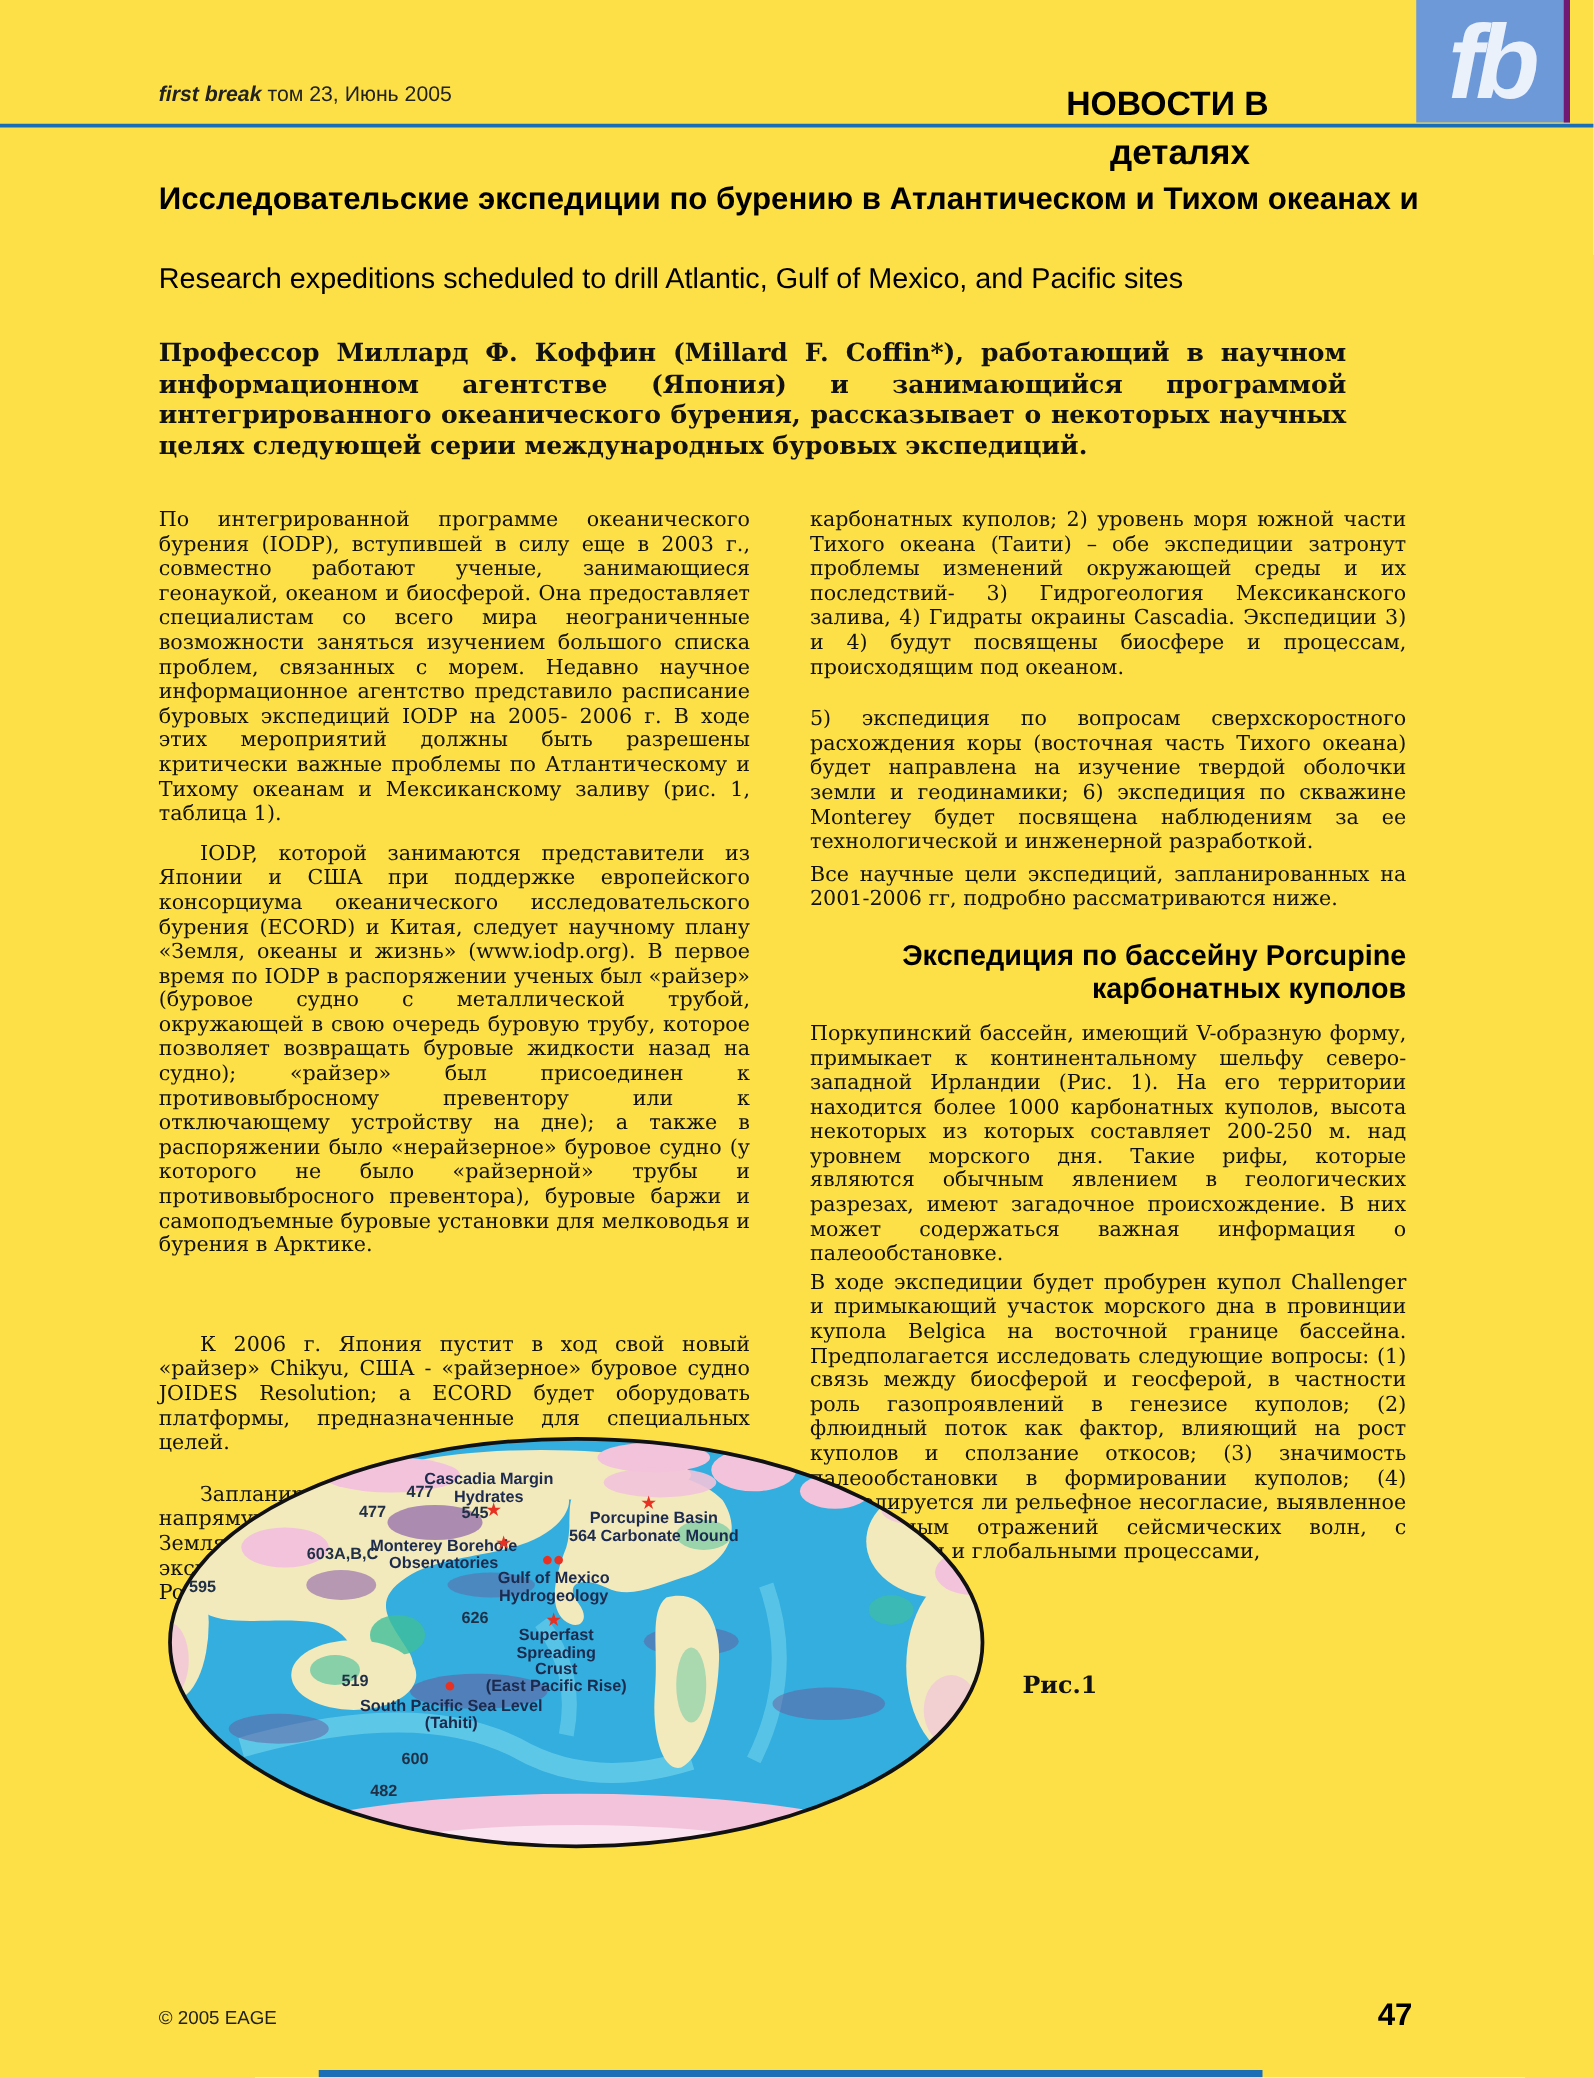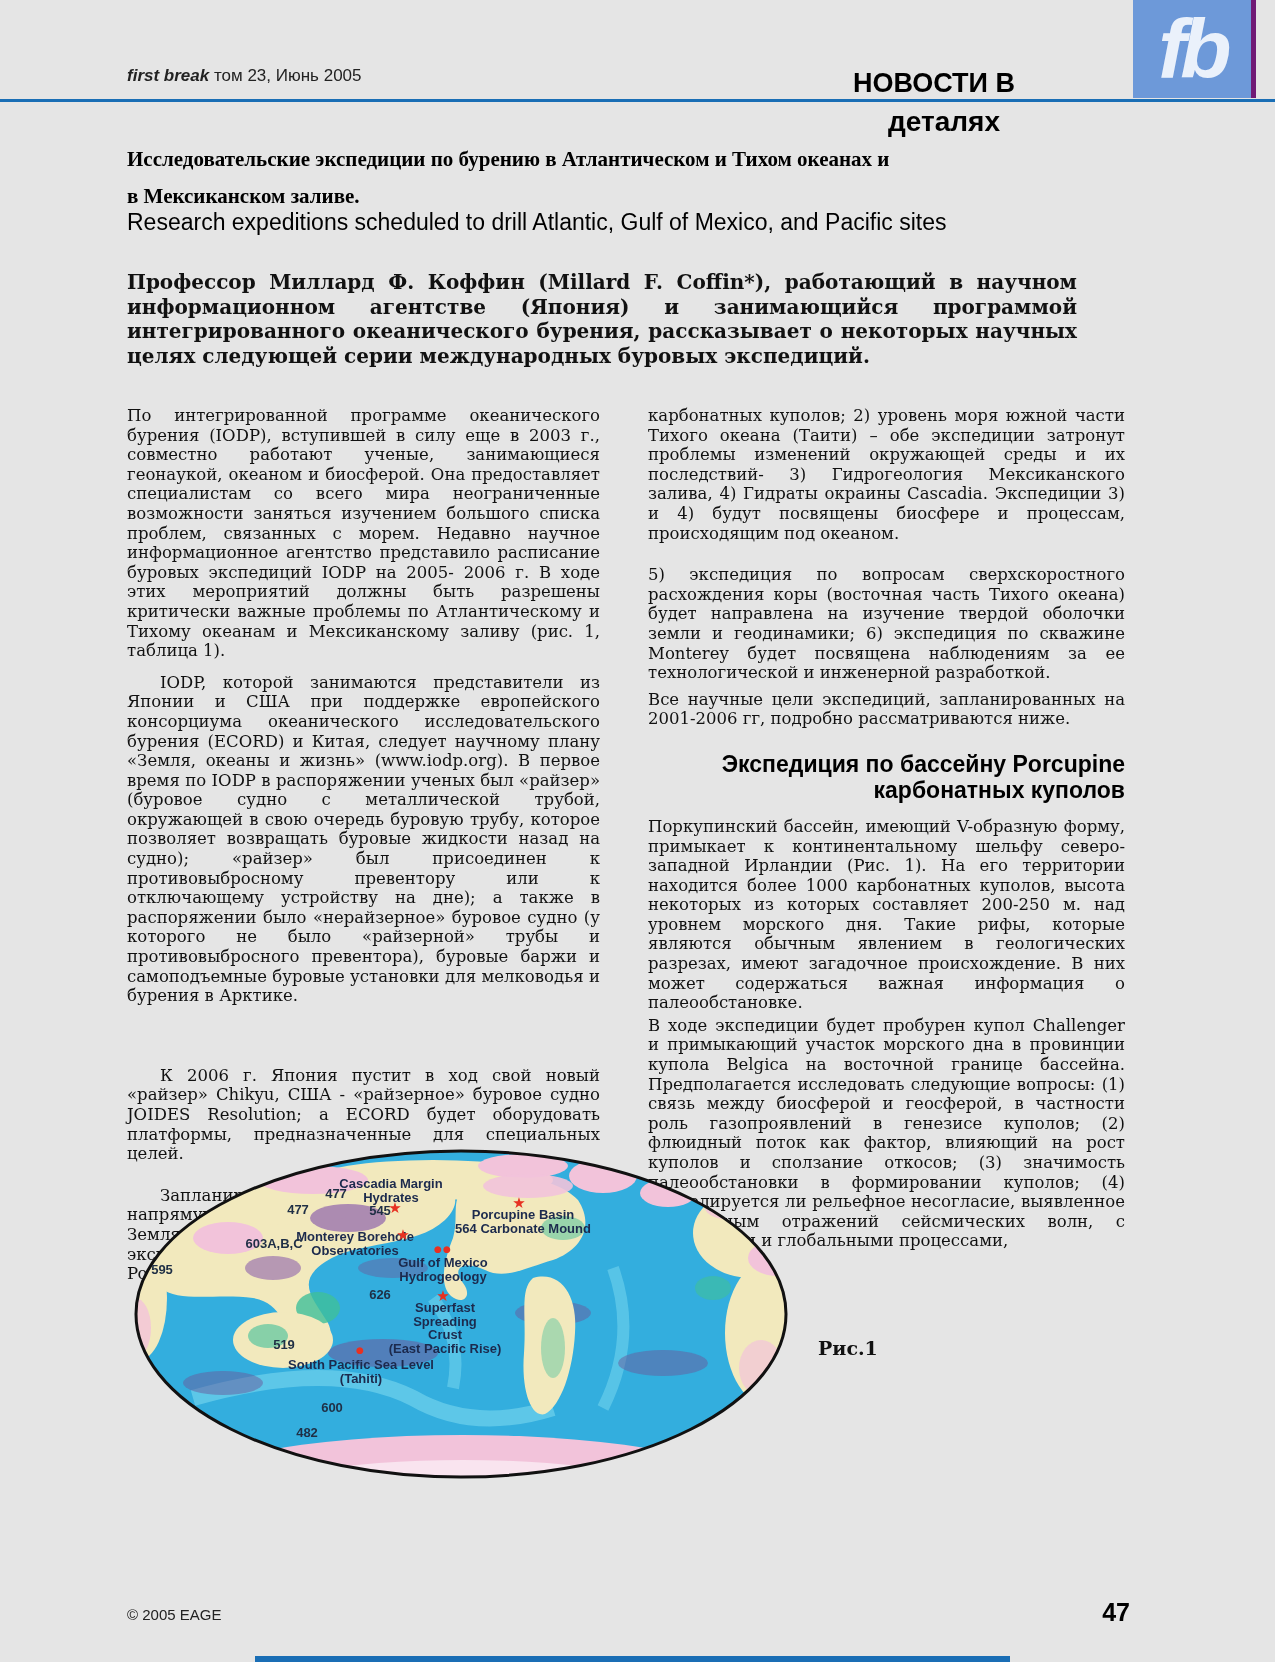--- a/index.html
+++ b/index.html
@@ -1,32 +1,32 @@
 <!DOCTYPE html>
 <html><head>
 <meta charset="utf-8">
 <style>
   html,body{margin:0;padding:0;background:#ffffff;}
-  .page{position:relative;width:1275px;height:1662px;background:#e5e5e5;overflow:hidden;
+  .page{position:relative;width:1275px;height:1662px;background:#fde047;overflow:hidden;
         font-family:"DejaVu Serif", serif;color:#111;}
 
   .masthead{position:absolute;left:127px;top:66px;font-family:"Liberation Sans",sans-serif;
             font-size:17px;color:#222;}
   .masthead .fb-journal{font-style:italic;font-weight:bold;}
   .section-line1{position:absolute;right:260px;top:68px;font-family:"Liberation Sans",sans-serif;
                  font-weight:bold;font-size:27px;color:#000;}
   .section-line2{position:absolute;right:275px;top:106px;font-family:"Liberation Sans",sans-serif;
                  font-weight:bold;font-size:28px;color:#000;}
   .rule{position:absolute;left:0;top:99px;width:1275px;height:3px;}
   .logo{position:absolute;left:1133px;top:0;width:118px;height:98px;
         display:flex;align-items:center;justify-content:center;
         font-family:"Liberation Sans",sans-serif;font-style:italic;font-weight:bold;
         font-size:84px;color:#eaf1fb;letter-spacing:-6px;border-right:5px solid #701a75;}
   .title-ru{position:absolute;left:127px;top:141px;width:1010px;
-            font-family:Liberation Serif, serif;font-weight:bold;font-size:21px;
+            font-family:Liberation Sans, sans-serif;font-weight:bold;font-size:25px;
             color:#000;line-height:37px;}
   .title-en{position:absolute;left:127px;top:209px;width:1010px;
             font-family:"Liberation Sans",sans-serif;font-weight:500;font-size:23px;color:#000;}
   .lead{position:absolute;left:127px;top:270px;width:950px;margin:0;
         font-weight:bold;font-size:20px;line-height:24.5px;text-align:justify;}
   .col{position:absolute;top:406px;font-size:16.5px;line-height:19.6px;text-align:justify;}
   .col p{margin:0;}
   .col-left{left:127px;width:473px;}
   .col-right{left:648px;width:477px;}
   .indent{text-indent:33px;}
@@ -72,21 +72,20 @@
   <div class="section-line2">деталях</div>
 
   <div class="rule" style="background: rgb(26, 110, 181);"></div>
 
   <div class="logo" style="background: rgb(109, 153, 217);">
       <span>fb</span>
     </div>
 
   <div class="title-ru">
     <div>Исследовательские экспедиции по бурению в Атлантическом и Тихом океанах и</div>
-    <div>в Мексиканском заливе.</div>
   </div>
   <div class="title-en">Research expeditions scheduled to drill Atlantic, Gulf of Mexico, and Pacific sites</div>
 
   <p class="lead">Профессор Миллард Ф. Коффин (Millard F. Coffin*), работающий в научном информационном агентстве (Япония) и занимающийся программой интегрированного океанического бурения, рассказывает о некоторых научных целях следующей серии международных буровых экспедиций.</p>
 
   <div class="col col-left">
     <p>По интегрированной программе океанического бурения (IODP), вступившей в силу еще в 2003 г., совместно работают ученые, занимающиеся геонаукой, океаном и биосферой. Она предоставляет специалистам со всего мира неограниченные возможности заняться изучением большого списка проблем, связанных с морем. Недавно научное информационное агентство представило расписание буровых экспедиций IODP на 2005- 2006 г. В ходе этих мероприятий должны быть разрешены критически важные проблемы по Атлантическому и Тихому океанам и Мексиканскому заливу (рис. 1, таблица 1).</p>
     <p class="indent mt12">IODP, которой занимаются представители из Японии и США при поддержке европейского консорциума океанического исследовательского бурения (ECORD) и Китая, следует научному плану «Земля, океаны и жизнь» (www.iodp.org). В первое время по IODP в распоряжении ученых был «райзер» (буровое судно с металлической трубой, окружающей в свою очередь буровую трубу, которое позволяет возвращать буровые жидкости назад на судно); «райзер» был присоединен к противовыбросному превентору или к отключающему устройству на дне); а также в распоряжении было «нерайзерное» буровое судно (у которого не было «райзерной» трубы и противовыбросного превентора), буровые баржи и самоподъемные буровые установки для мелководья и бурения в Арктике.</p>
     <p class="indent mt60">К 2006 г. Япония пустит в ход свой новый «райзер» Chikyu, США - «райзерное» буровое судно JOIDES Resolution; а ECORD будет оборудовать платформы, предназначенные для специальных целей.</p>
     <p class="indent mt22">Запланированные по IODP экспедиции будут напрямую отвечать главным темам научного плана: Земля, океан и жизнь. В этом году состоятся экспедиции по следующим вопросам: 1) бассейн Porcupine</p>

